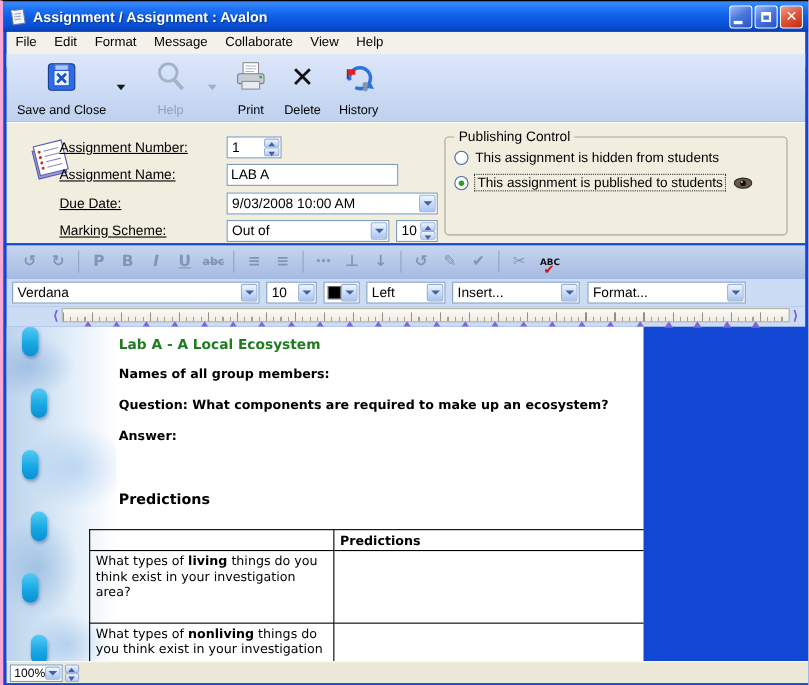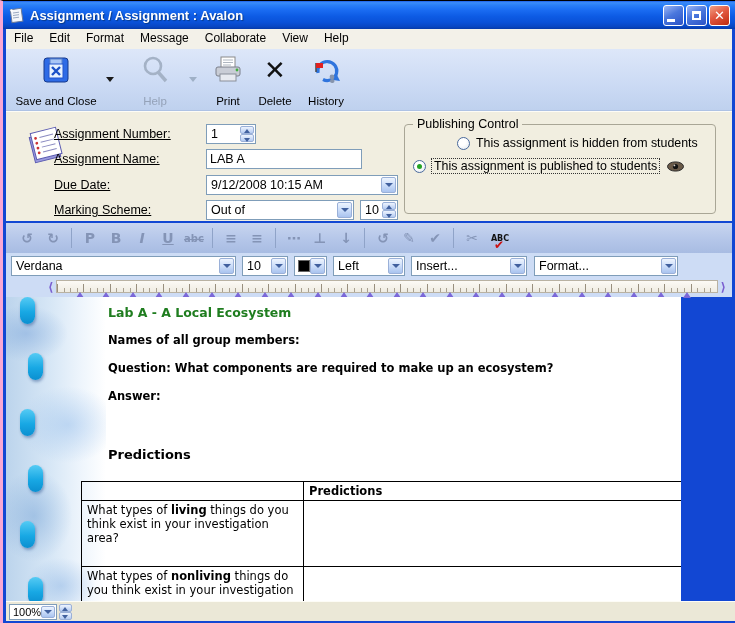--- a/index.html
+++ b/index.html
@@ -73,21 +73,21 @@
   .ruler{position:absolute;left:50px;top:1px;width:662px;height:13px;border:1px solid #b9b2a2;
     background:linear-gradient(180deg,#fcfaf5,#efece2);}
   .ruler .ticks{position:absolute;left:0;right:0;bottom:0;height:4px;
     background:repeating-linear-gradient(90deg,#a8a090 0 1px,transparent 1px 6.6px);}
   .ruler .ticks-tall{position:absolute;left:0;right:0;bottom:0;height:8px;
     background:repeating-linear-gradient(90deg,#988f7e 0 1px,transparent 1px 26.4px);}
   .ruler-end{position:absolute;top:-1px;font-size:12px;font-weight:bold;color:#7a5fd0;line-height:14px;}
   .tabs-layer{position:absolute;left:50px;top:13px;width:662px;height:6px;}
   .tab-tri{position:absolute;top:0;width:0;height:0;border-left:4px solid transparent;border-right:4px solid transparent;border-bottom:6px solid #7b68d8;}
   
-  .doc{position:absolute;left:3px;top:296px;width:675px;height:304px;background:#fff;overflow:hidden;font-family:"DejaVu Sans",sans-serif;}
+  .doc{position:absolute;left:3px;top:296px;width:579px;height:304px;background:#fff;overflow:hidden;font-family:"DejaVu Sans",sans-serif;}
   .binding{position:absolute;left:0;top:0;width:100px;height:100%;
     background:
       radial-gradient(60px 40px at 20% 12%, rgba(130,170,220,.55), transparent 70%),
       radial-gradient(70px 55px at 62% 42%, rgba(150,190,235,.5), transparent 70%),
       radial-gradient(55px 65px at 28% 72%, rgba(120,165,215,.5), transparent 70%),
       radial-gradient(50px 40px at 55% 95%, rgba(140,180,228,.5), transparent 70%),
       linear-gradient(90deg,#bcd4ec 0%,#d7e7f6 45%,#eef5fc 75%,#ffffff 100%);}
   .capsule{position:absolute;width:15px;height:27px;border-radius:8px;
     background:linear-gradient(180deg,#55cbf4 0%,#18a8e4 55%,#0b8fd0 100%);
     box-shadow:1px 2px 3px rgba(40,80,140,.45);}
@@ -230,40 +230,40 @@
           <div class="spin-up"></div>
           <div class="spin-dn"></div>
         </div>
     </div>
 
     <div class="f-label" style="top:37px;">Assignment Name:</div>
     <input class="textfield" style="left: 200px; top: 37px; width: 156px;" value="LAB A">
 
     <div class="f-label" style="top:63px;">Due Date:</div>
     <div class="fld" style="left:200px;top:63px;width:192px;">
-      <span class="val">9/12/2008 10:15 AM</span>
+      <span class="val">9/03/2008 10:00 AM</span>
       <div class="dd-btn"></div>
     </div>
 
     <div class="f-label" style="top:88px;">Marking Scheme:</div>
     <div class="fld" style="left:200px;top:88px;width:148px;">
       <span class="val">Out of</span>
       <div class="dd-btn"></div>
     </div>
     <div class="fld" style="left:354px;top:88px;width:38px;">
       <span class="val">10</span>
       <div class="spin-btns">
           <div class="spin-up"></div>
           <div class="spin-dn"></div>
         </div>
     </div>
 
     <div class="groupbox">
       <span class="legend">Publishing Control</span>
-      <div class="radio-row" style="top:10px;margin-left:44px;">
+      <div class="radio-row" style="top:10px;">
         <div class="radio"></div>
         <span class="radio-label">This assignment is hidden from students</span>
       </div>
       <div class="radio-row" style="top:33px;">
         <div class="radio checked"></div>
         <span class="radio-label focused">This assignment is published to students</span>
         <svg class="eye" width="17" height="11" viewBox="0 0 17 11">
           <ellipse cx="8.5" cy="5.5" rx="8" ry="4.6" fill="#6a5a48" stroke="#2a2a2a"></ellipse>
           <circle cx="8.5" cy="5.5" r="2.6" fill="#111"></circle>
           <circle cx="7.4" cy="4.4" r="0.9" fill="#d8d0c4"></circle>

